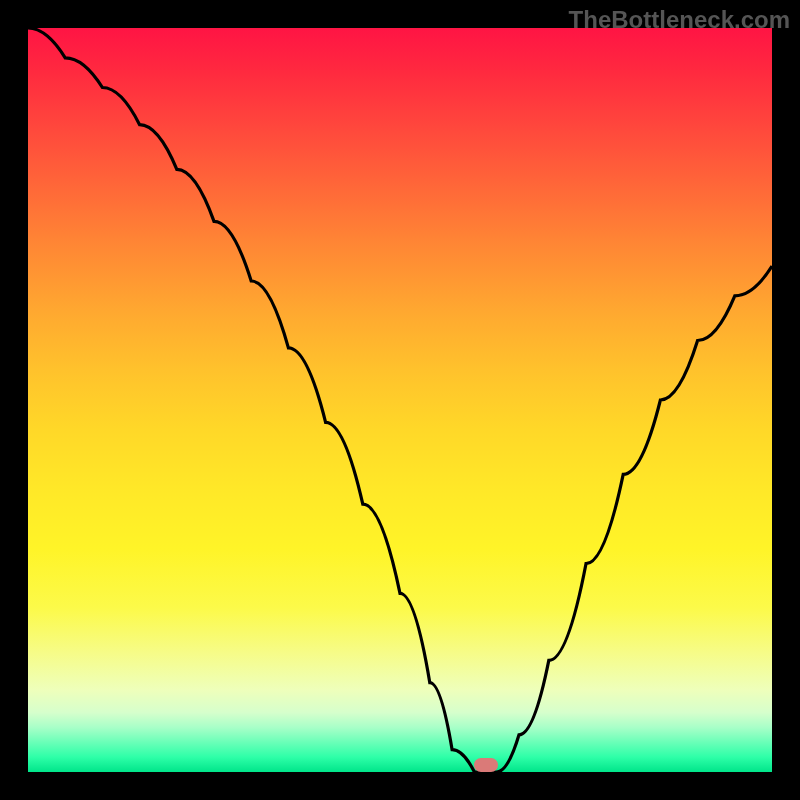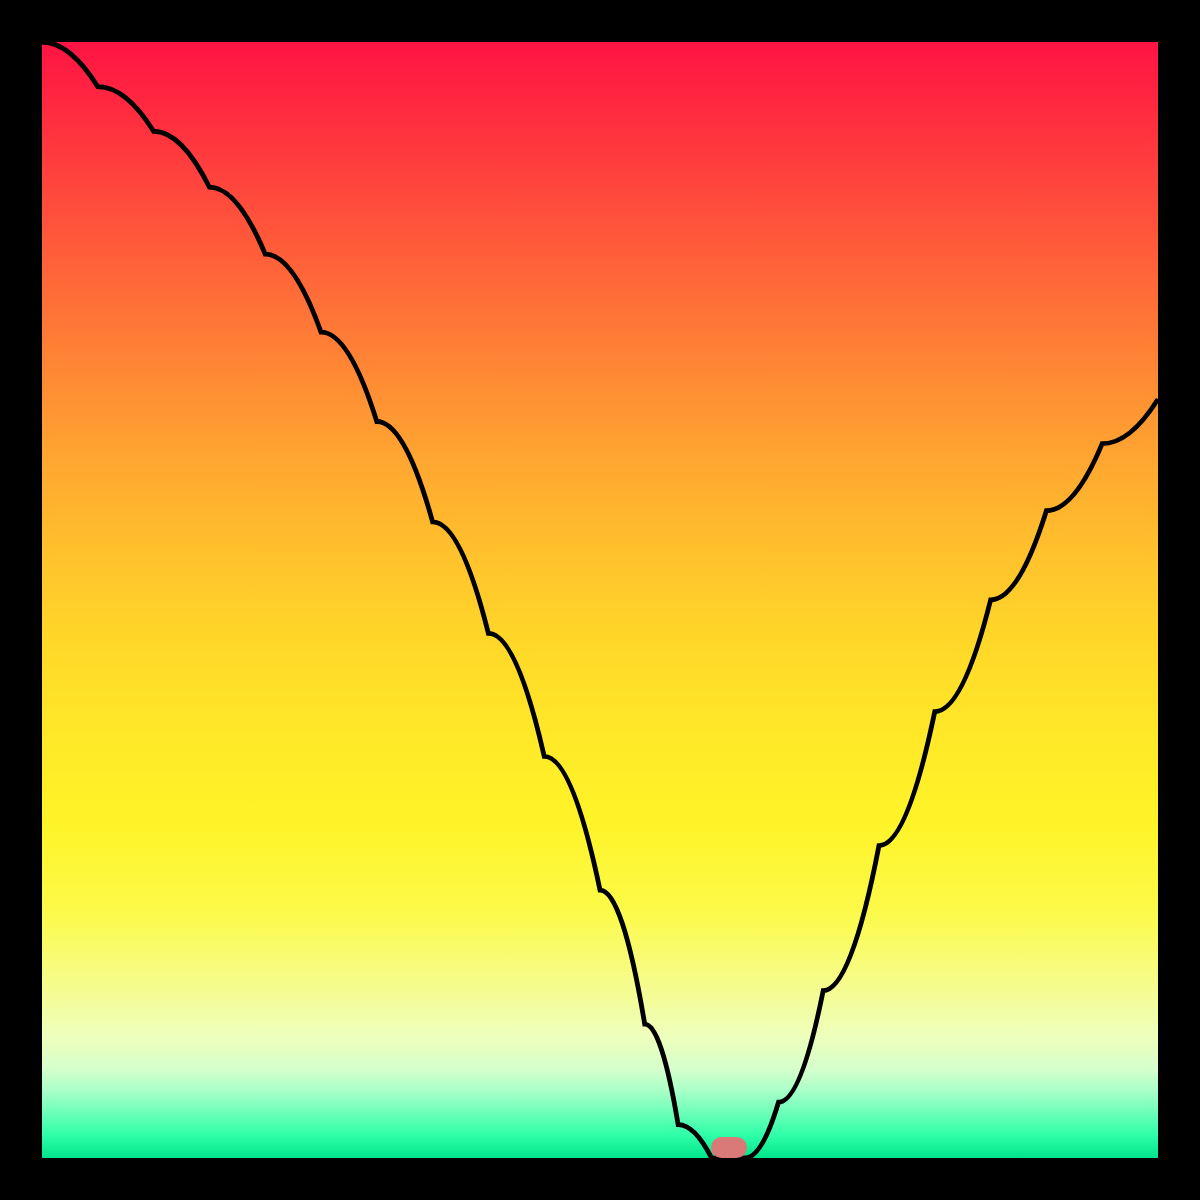--- a/index.html
+++ b/index.html
@@ -77,20 +77,21 @@
     height: 14px;
     border-radius: 7px;
     background: #da7a78;
     transform: translate(-50%, -50%);
   }
 </style>
 </head>
 <body>
 
 <div class="plot-outer">
+  <div class="watermark">TheBottleneck.com</div>
 
   <div class="plot-area">
     <div class="gradient-bg"></div>
 
     <svg class="curve" viewBox="0 0 744 744" preserveAspectRatio="none">
       <path id="curve-path" fill="none" stroke="#000" stroke-width="3.2" d="M 0.0 0.0 Q 18.6 0.0 37.2 29.8 Q 55.8 29.8 74.4 59.5 Q 93.0 59.5 111.6 96.7 Q 130.2 96.7 148.8 141.4 Q 167.4 141.4 186.0 193.4 Q 204.6 193.4 223.2 253.0 Q 241.8 253.0 260.4 319.9 Q 279.0 319.9 297.6 394.3 Q 316.2 394.3 334.8 476.2 Q 353.4 476.2 372.0 565.4 Q 386.9 565.4 401.8 654.7 Q 412.9 654.7 424.1 721.7 Q 435.2 721.7 446.4 744.0 Q 457.6 744.0 468.7 744.0 Q 479.9 744.0 491.0 706.8 Q 505.9 706.8 520.8 632.4 Q 539.4 632.4 558.0 535.7 Q 576.6 535.7 595.2 446.4 Q 613.8 446.4 632.4 372.0 Q 651.0 372.0 669.6 312.5 Q 688.2 312.5 706.8 267.8 Q 725.4 267.8 744.0 238.1"></path>
     </svg>
 
     <div class="marker" id="marker" style="left: 61.5%; top: 99%;"></div>
   </div>

